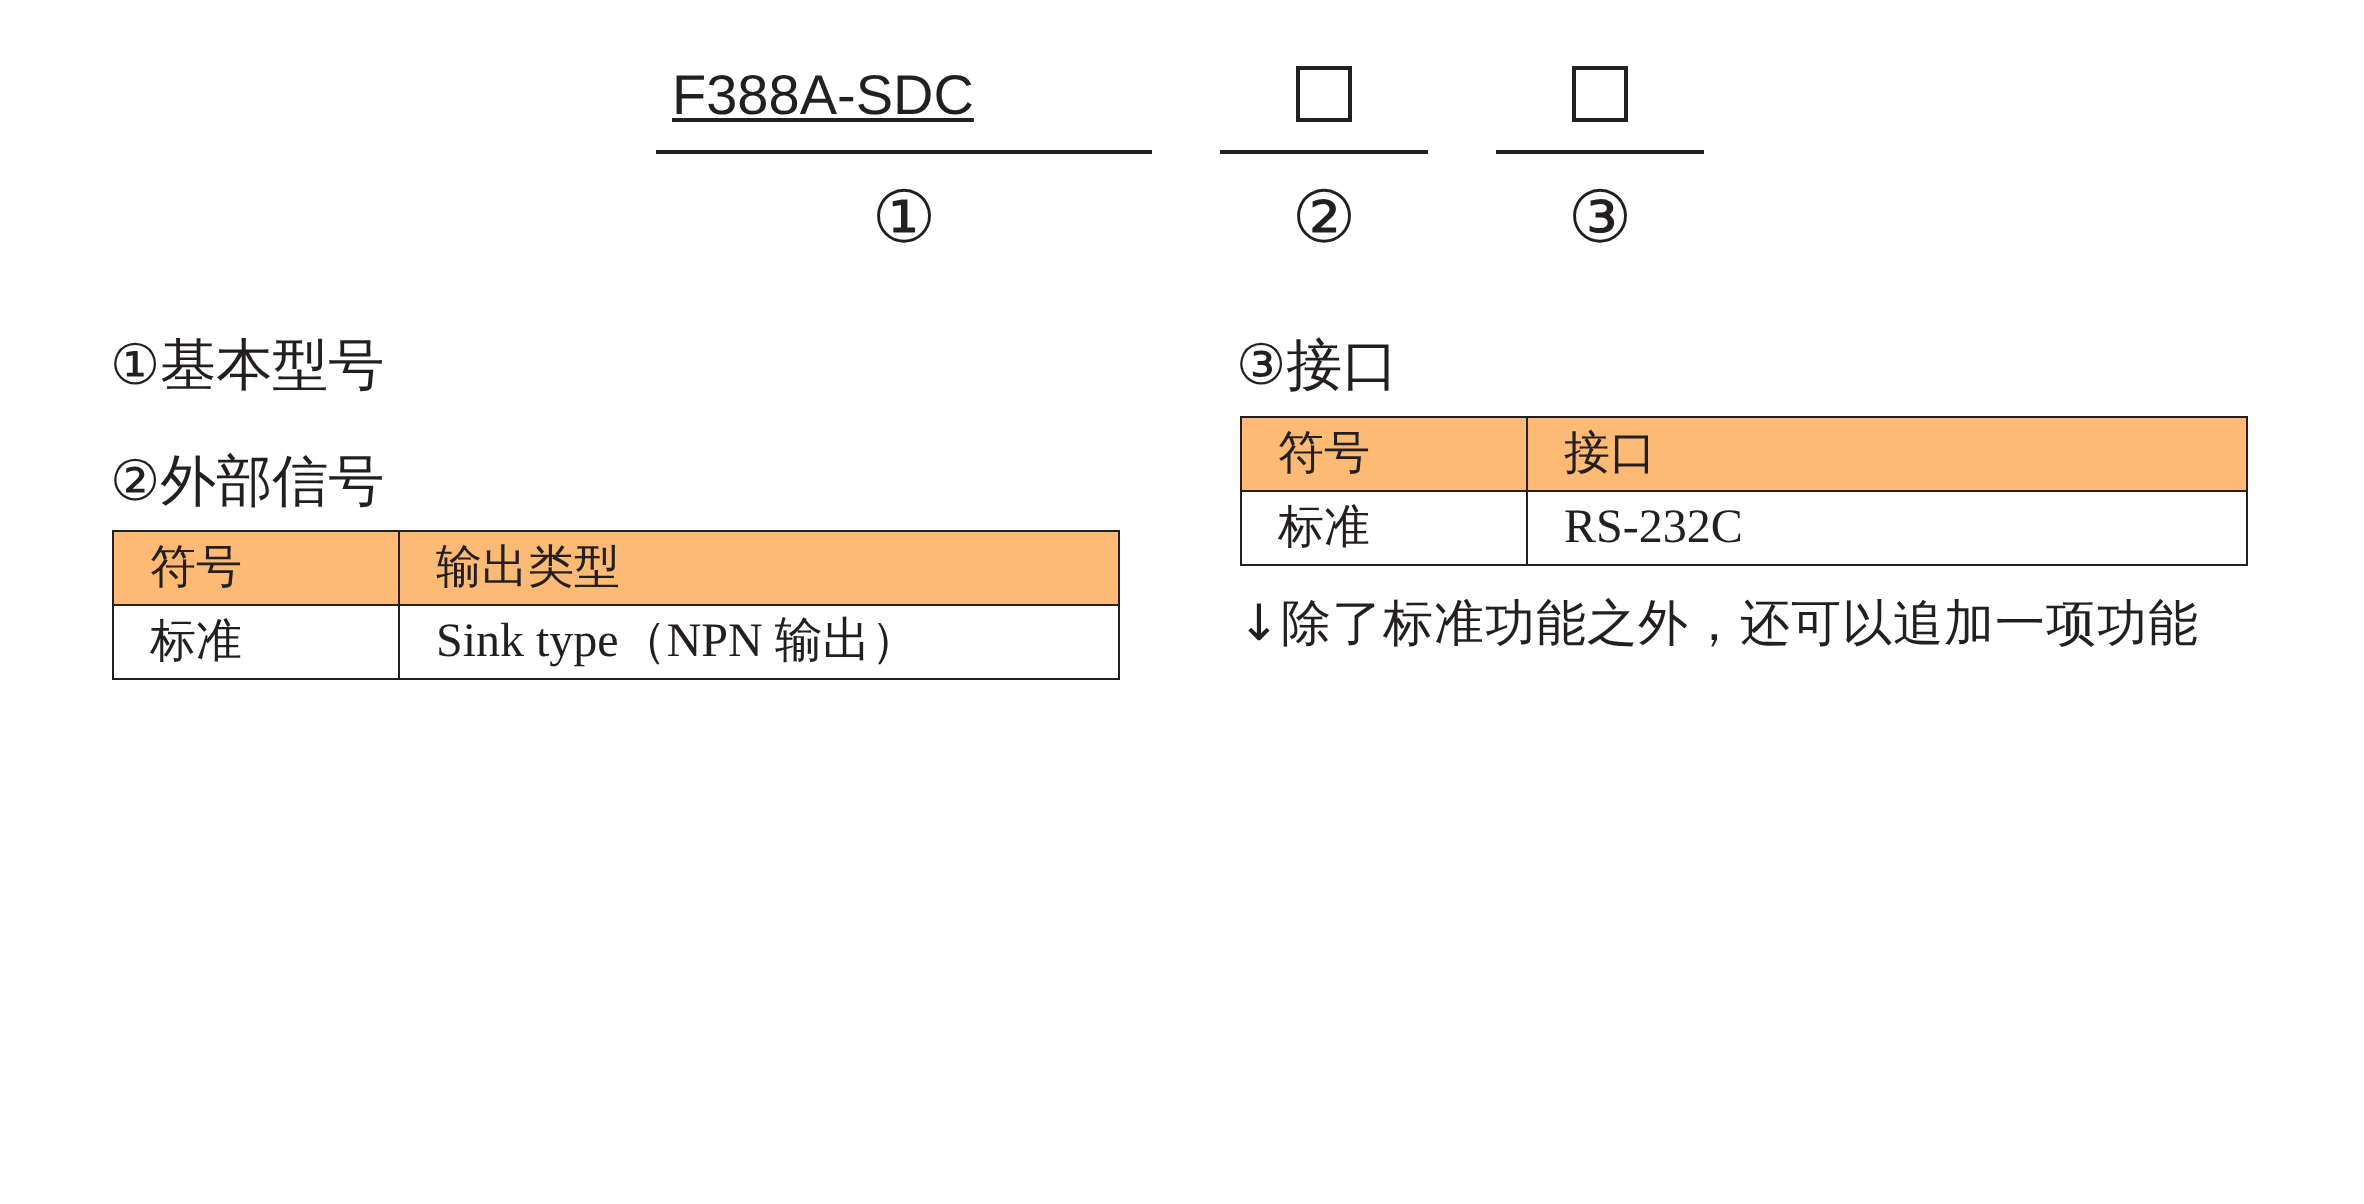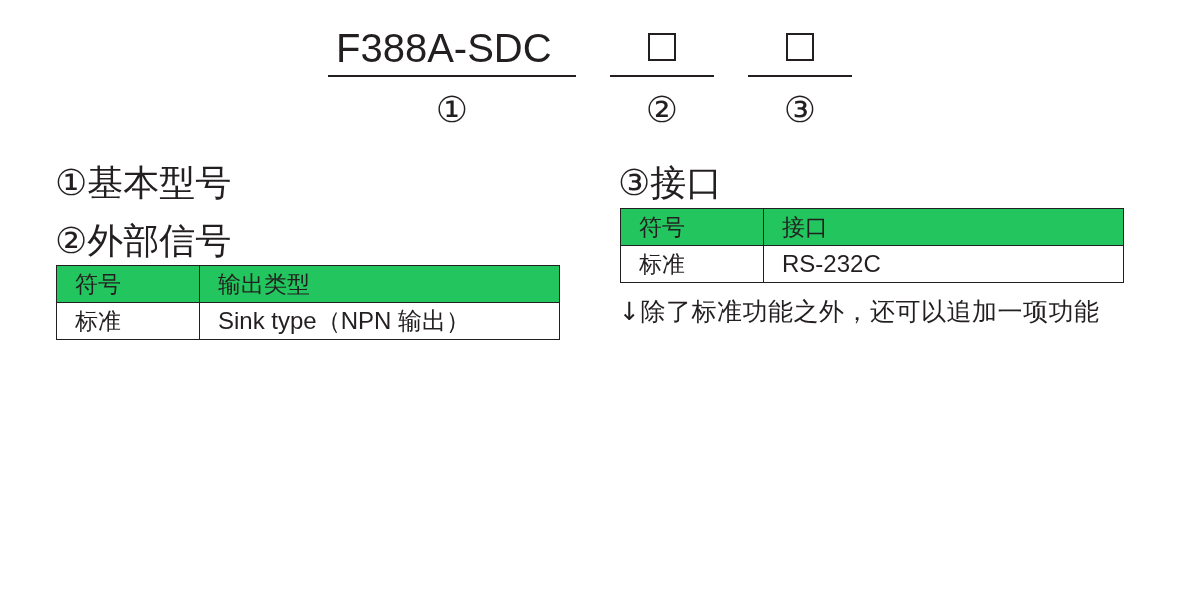--- a/index.html
+++ b/index.html
@@ -1,27 +1,27 @@
 <!DOCTYPE html>
 <html><head>
 <meta charset="utf-8">
 <style>
   html, body { margin:0; padding:0; background:#ffffff; }
   body { width:1182px; height:602px; position:relative; overflow:hidden;
          font-family:"Liberation Sans","DejaVu Sans",sans-serif; color:#231f20; }
   .abs { position:absolute; }
-  .model { font-size:40px; line-height:40px; }
+  .model { font-size:28px; line-height:40px;text-decoration:underline; }
   .box { width:28px; height:28px; border:2px solid #231f20; box-sizing:border-box; }
   .uline { height:2px; background:#231f20; }
   .circ { font-size:36px; line-height:36px; text-align:center; font-family:"DejaVu Sans",sans-serif; }
-  .heading { font-size:36px; line-height:30px; font-family:"DejaVu Sans",sans-serif; }
+  .heading { font-size:28px; line-height:30px; font-family:"DejaVu Sans",sans-serif; }
   .note { font-size:25px; line-height:28px; font-family:"DejaVu Sans",sans-serif; letter-spacing:0.5px; }
   table { border-collapse:collapse; position:absolute; }
-  td { border:1.5px solid #231f20; font-size:24px; padding:0 0 0 18px; height:36px; line-height:36px; white-space:nowrap; }
-  tr.head td { background:#22c55e; }
+  td { border:1.5px solid #231f20; font-size:24px; padding:0 0 0 18px; height:36px; line-height:36px; white-space:nowrap;font-family:Liberation Serif, serif; }
+  tr.head td { background:#fdba74; }
   td.cjk { font-family:"DejaVu Sans",sans-serif; font-size:23px; }
 </style>
 </head>
 <body>
 
 <div class="abs model" style="left:336px;top:28px;">F388A-SDC</div>
 <div class="abs box" style="left:648px;top:33px;"></div>
 <div class="abs box" style="left:786px;top:33px;"></div>
 
 <div class="abs uline" style="left:328px;top:75px;width:248px;"></div>

